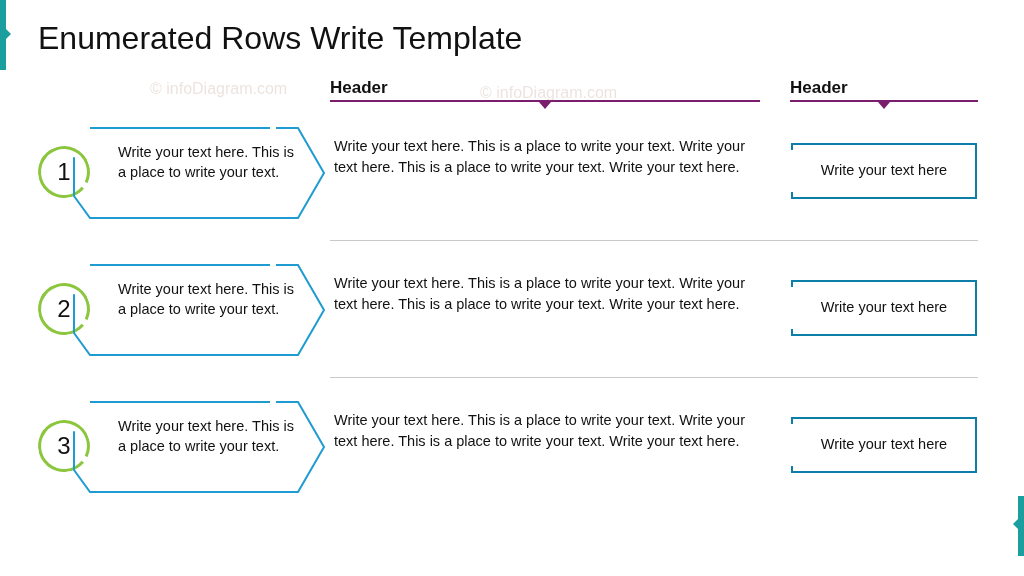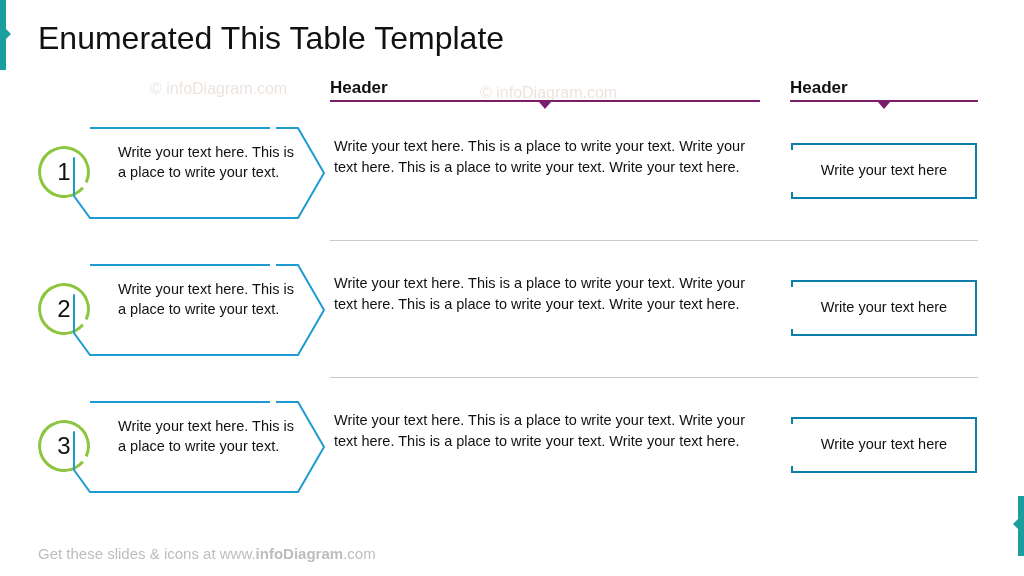--- a/index.html
+++ b/index.html
@@ -62,21 +62,21 @@
 
 <div class="slide">
 
   <div class="edge-left">
       <div class="notch"></div>
     </div>
   <div class="edge-right">
       <div class="notch"></div>
     </div>
 
-  <div class="title">Enumerated This Table Template</div>
+  <div class="title">Enumerated Rows Write Template</div>
 
   <div class="hdr c2">Header</div>
   <div class="hbar c2">
       <div class="tri"></div>
     </div>
   <div class="hdr c3">Header</div>
   <div class="hbar c3">
       <div class="tri"></div>
     </div>
 
@@ -143,17 +143,14 @@
     </div>
     <div class="col2">Write your text here. This is a place to write your text. Write your text here. This is a place to write your text. Write your text here.</div>
     <div class="col3">
       <svg viewBox="0 0 188 58">
           <path d="M2 8 L2 2 L186 2 L186 56 L2 56 L2 50" fill="none" stroke="#0d7ea8" stroke-width="2"></path>
         </svg>
       <span>Write your text here</span>
     </div>
   </div>
 
-  <div class="footer">
-    <span>Get these slides &amp; icons at www.</span><b>infoDiagram</b><span>.com</span>
-  </div>
 
 </div>
 
 </body></html>

